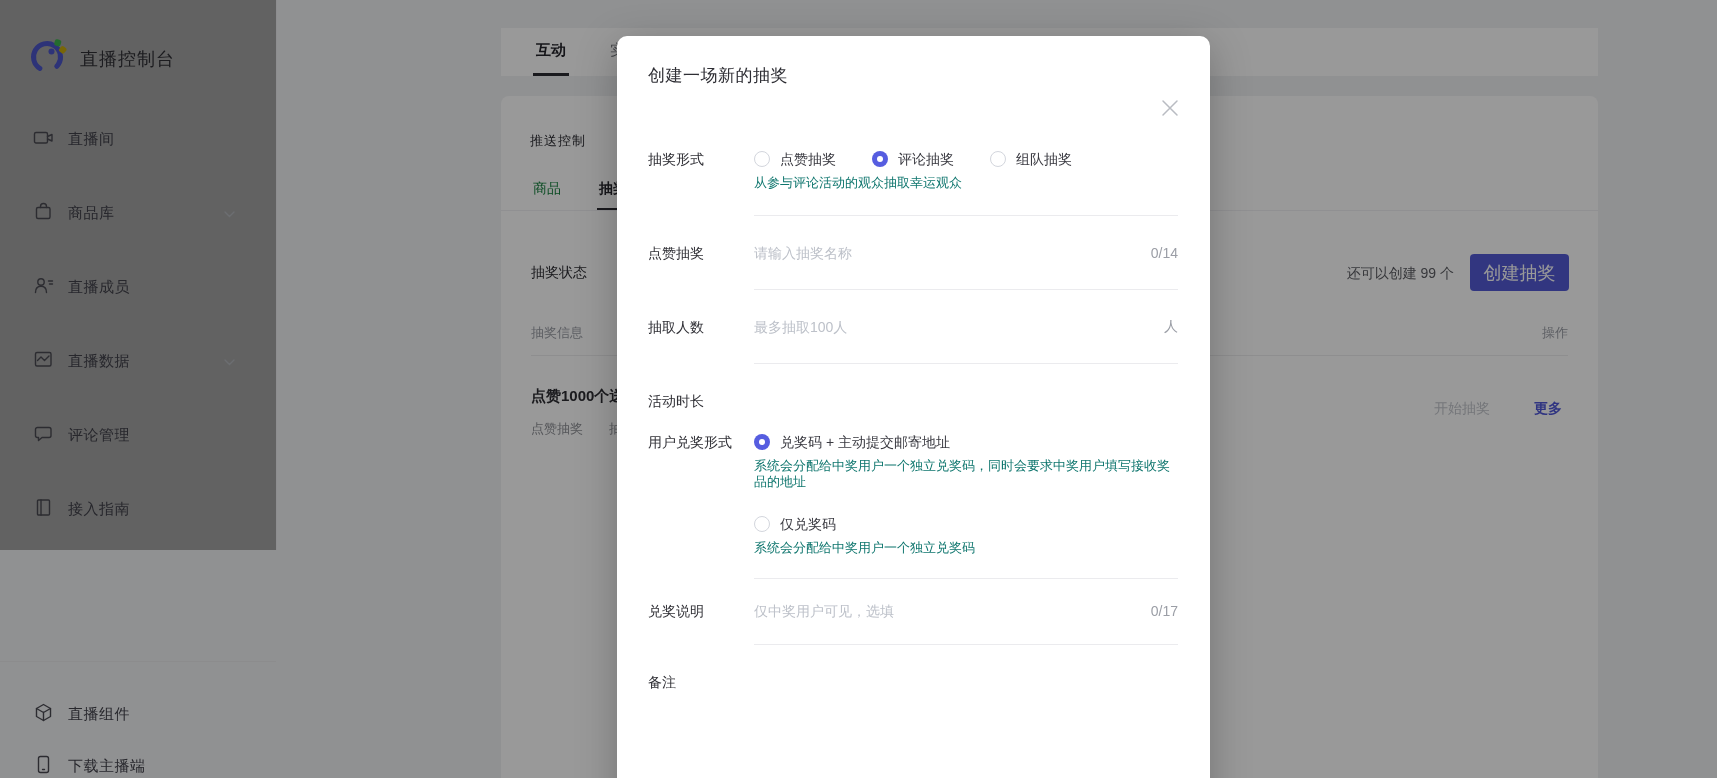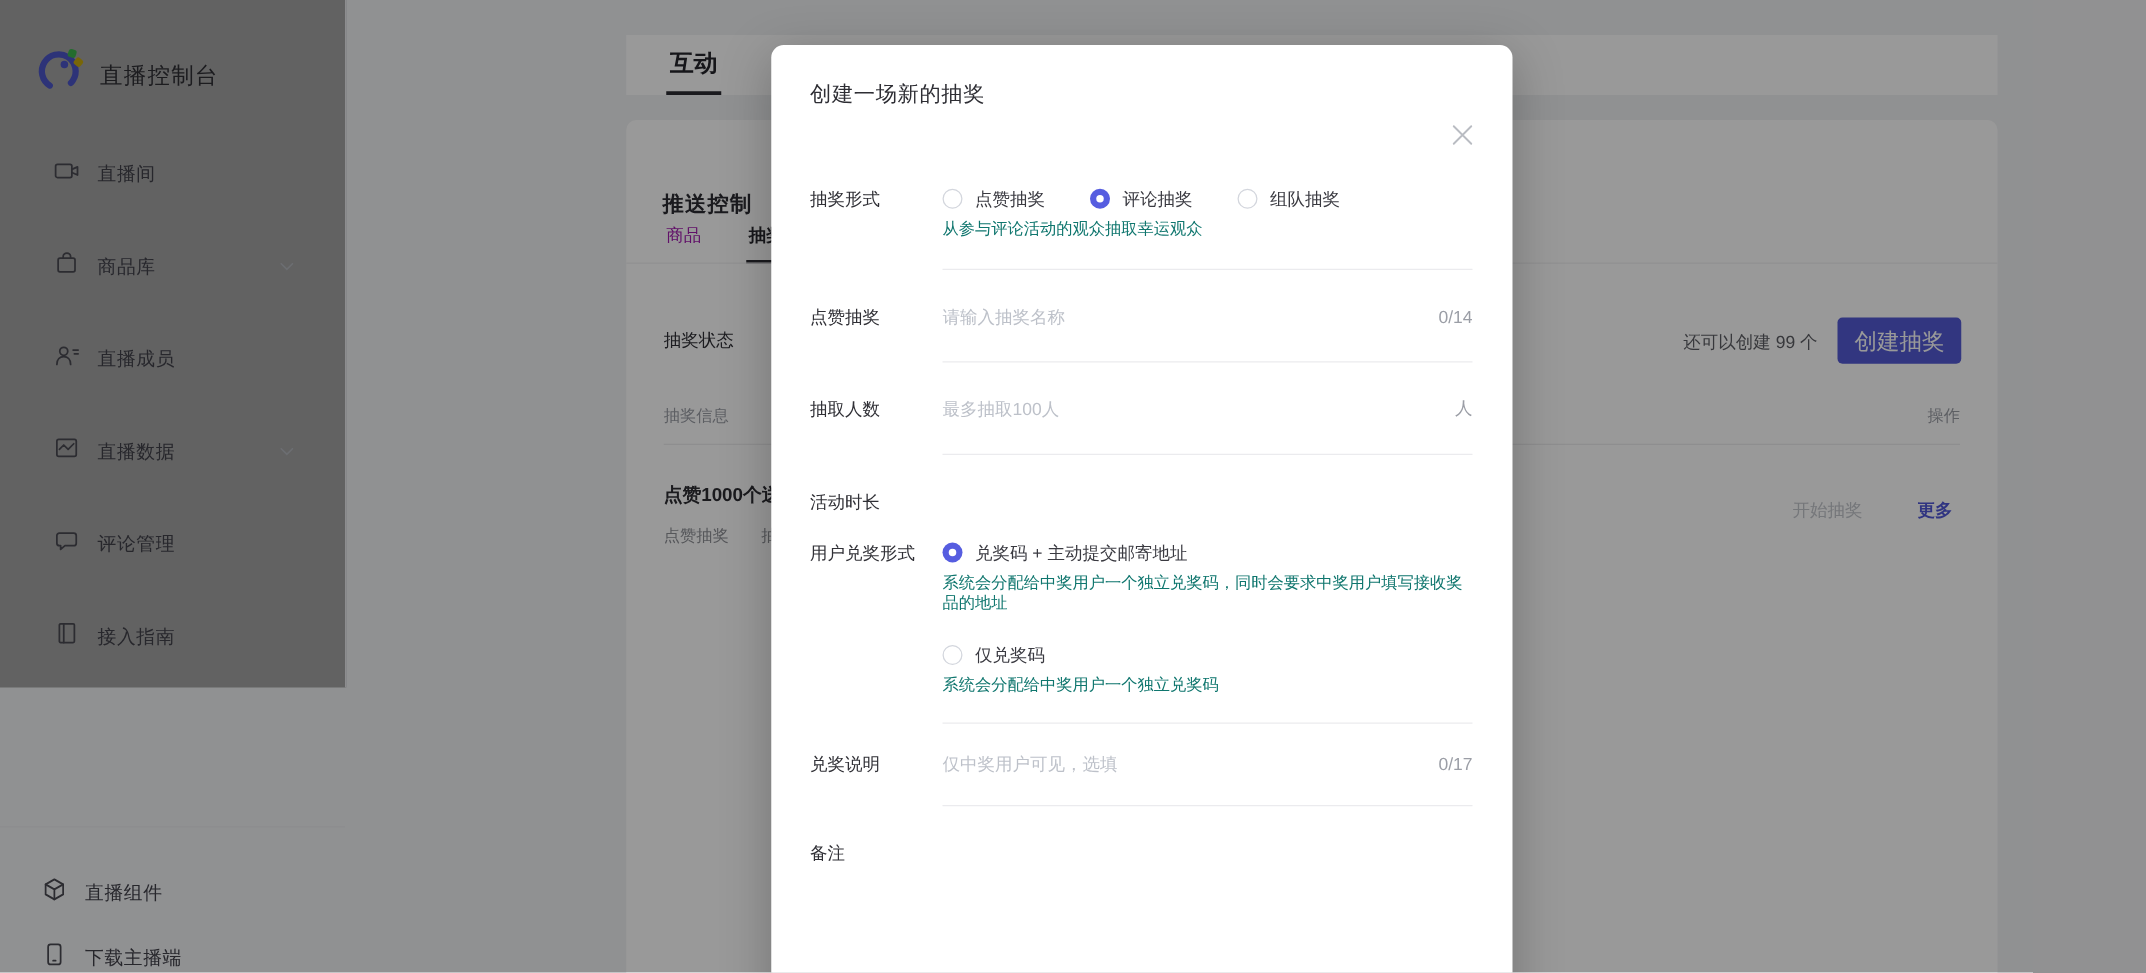--- a/index.html
+++ b/index.html
@@ -4,41 +4,41 @@
 <style>
   * { margin:0; padding:0; box-sizing:border-box; }
   html,body { width:1717px; height:778px; overflow:hidden;
     font-family:"Liberation Sans","DejaVu Sans",sans-serif; background:#f1f2f4; position:relative; }
 
   
   .sidebar { position:absolute; left:0; top:0; width:277px; height:550px;
     background:#a3a3a3; border-right:1px solid #ececee; z-index:1; }
   .side-logo { position:absolute; top:38px; left:29px; display:flex; align-items:center; gap:13px; }
   .side-logo-title { font-size:18px; color:#2f2f35; letter-spacing:1px; }
-  .side-nav { position:absolute; top:102px; left:10px; right:0; }
+  .side-nav { position:absolute; top:102px; left:0; right:0; }
   .side-item { height:74px; display:flex; align-items:center; padding-left:33px; cursor:pointer; }
   .side-item .lbl { font-size:15px; color:#41414a; margin-left:14px; letter-spacing:0.5px; }
   .side-item .chev { margin-left:auto; margin-right:41px; }
   .side-footer { position:absolute; left:0; right:0; top:661px; border-top:1px solid #e9e9eb; }
   .side-footer .side-item { height:52px; }
   .side-footer { padding-top:26px; }
   .icon-stroke { stroke:#4a4a52; stroke-width:1.4; fill:none; stroke-linecap:round; stroke-linejoin:round; }
 
   
   .ptabs { position:absolute; left:501px; top:28px; width:1097px; height:48px; background:#fff;
     display:flex; align-items:stretch; padding-left:32px; gap:38px; }
-  .ptab { display:flex; align-items:center; font-size:19px; color:#6f7177; padding:0 3px;
+  .ptab { display:flex; align-items:center; font-size:15px; color:#6f7177; padding:0 3px;
     border-bottom:3px solid transparent; cursor:pointer; }
   .ptab.active { color:#26262c; font-weight:700; border-bottom-color:#2c2c33; }
 
   .panel { position:absolute; left:501px; top:96px; width:1097px; height:700px;
     background:#fff; border-radius:8px; }
-  .panel-title { position:absolute; left:29px; top:36px; font-size:17px; font-weight:700; color:#2c2c32; letter-spacing:1px;margin-top:20px; }
+  .panel-title { position:absolute; left:29px; top:36px; font-size:13px; font-weight:400; color:#2c2c32; letter-spacing:1px; }
   .panel-tabs { position:absolute; left:30px; top:84px; display:flex; gap:34px; }
-  .ctab { font-size:14px; color:#a21caf; padding:0 2px 10px 2px; border-bottom:3px solid transparent; cursor:pointer; }
+  .ctab { font-size:14px; color:#15803d; padding:0 2px 10px 2px; border-bottom:3px solid transparent; cursor:pointer; }
   .ctab.active { color:#27272d; font-weight:700; border-bottom-color:#2c2c33; }
   .panel-tabs-line { position:absolute; left:0; right:0; top:114px; border-top:1px solid #f1f1f3; }
   .status-label { position:absolute; left:30px; top:168px; font-size:14px; color:#303036; }
   .quota { position:absolute; right:144px; top:169px; font-size:14px; color:#5d5e64; }
   .create-btn { position:absolute; right:29px; top:158px; width:99px; height:37px;
     background:#545bd6; color:#fff; font-size:18px; border:none; border-radius:4px; cursor:pointer; }
   .table-head { position:absolute; left:30px; right:30px; top:228px; display:flex; justify-content:space-between; }
   .table-head span { font-size:13px; color:#9b9ea6; }
   .table-divider { position:absolute; left:30px; right:30px; top:259px; border-top:1px solid #ededef; }
   .row-title { position:absolute; left:30px; top:291px; font-size:15px; font-weight:700; color:#2d2d33; white-space:nowrap; }

